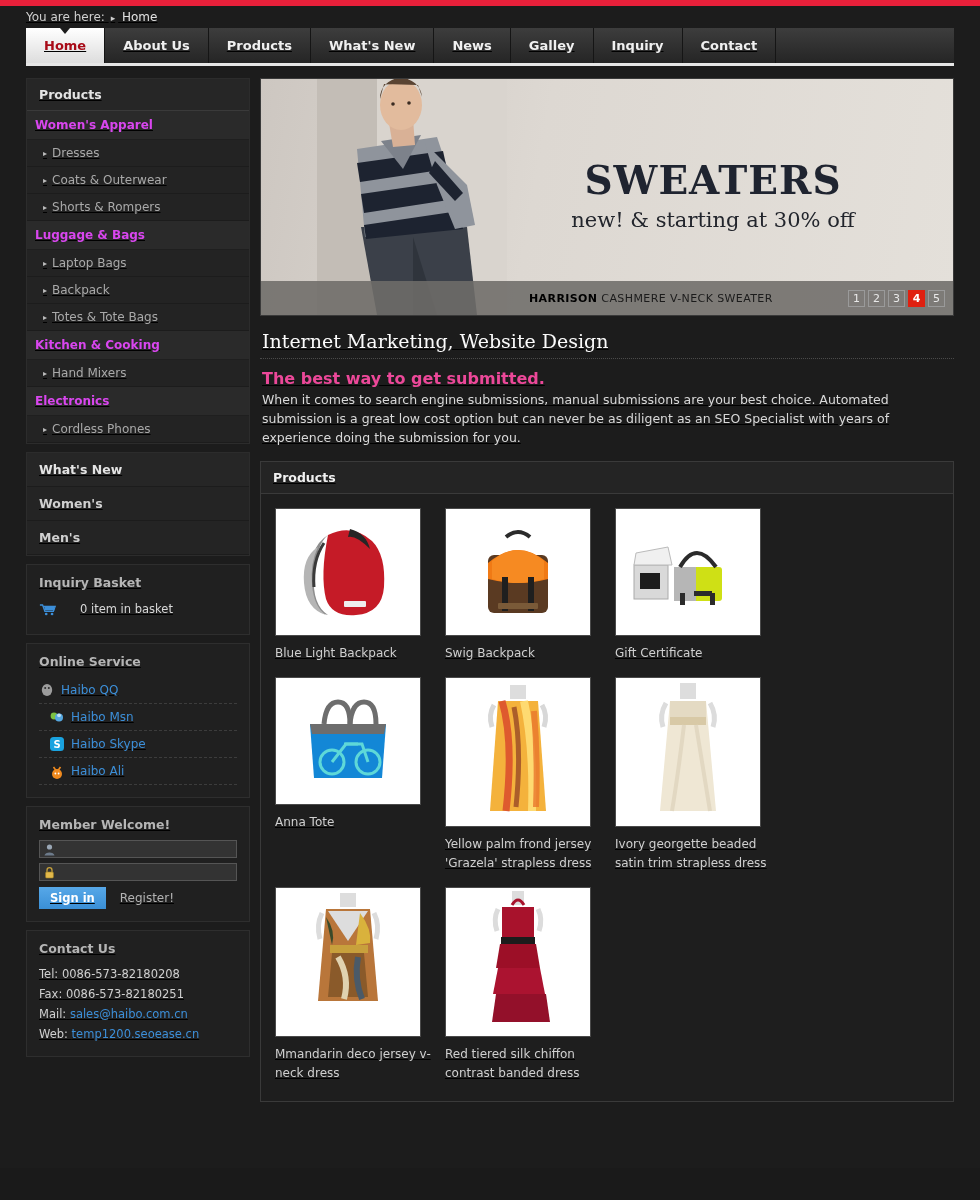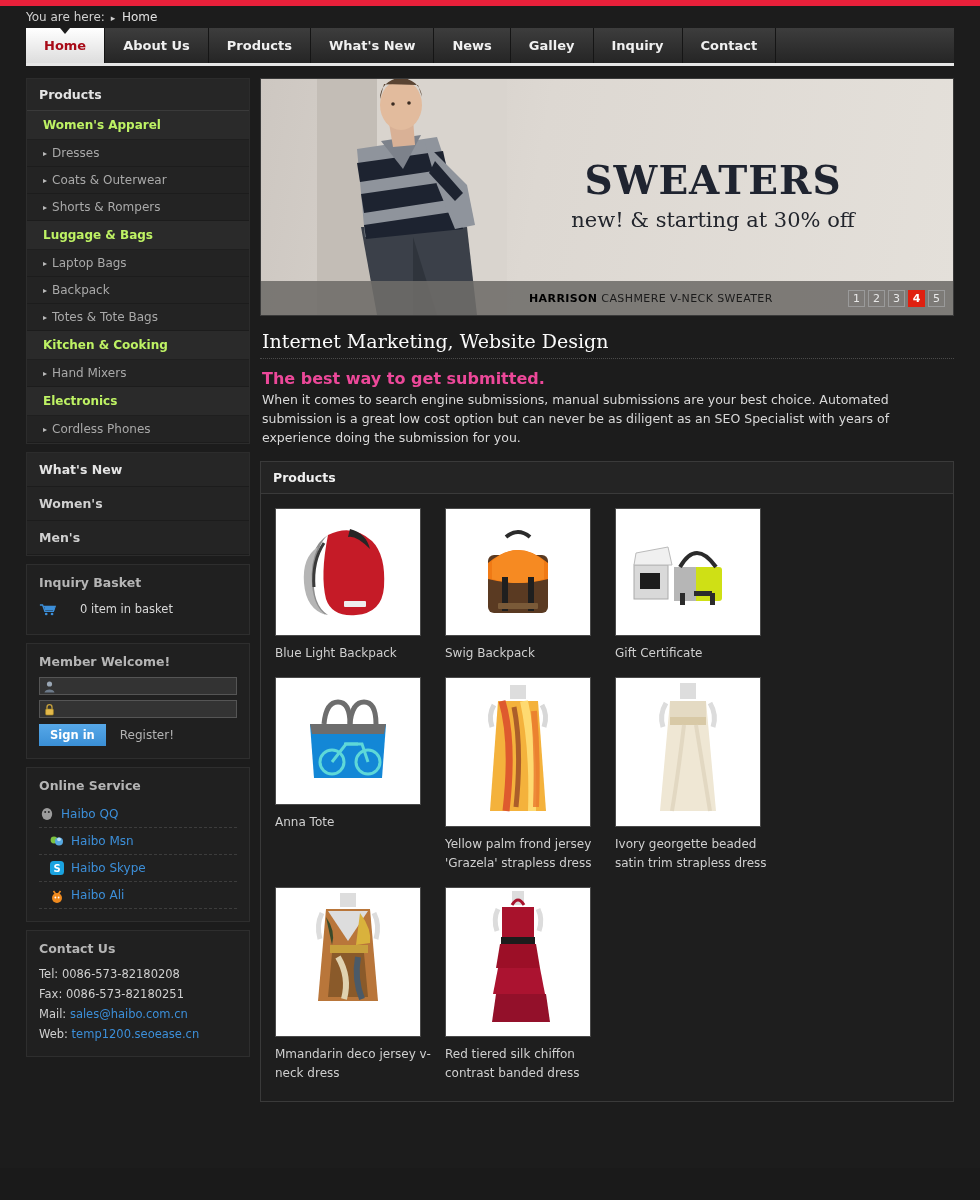--- a/index.html
+++ b/index.html
@@ -2,21 +2,21 @@
 <html><head>
 <meta charset="utf-8">
 <style>
   * { box-sizing: border-box; margin: 0; padding: 0; }
   html, body {
     width: 980px; height: 1200px;
     background: #1a1a1a;
     font-family: "DejaVu Sans", "Liberation Sans", sans-serif;
     overflow: hidden;
   }
-  .page { position: relative; width: 980px; height: 1168px; background: #1c1c1c; }
+  .page { position: relative; width: 980px; height: 1168px; background: #1c1c1c; text-decoration: underline; }
 
   
   .topbar { height: 6px; background: #e8203a; width: 100%; }
 
   
   .breadcrumb {
     height: 22px; padding: 4px 0 0 26px;
     font-size: 12px; color: #cfcfcf; background: #1c1c1c;
   }
   .breadcrumb .arrow { color: #cfcfcf; font-size: 9px; margin: 0 3px 0 2px; }
@@ -84,21 +84,21 @@
   .sidebar { width: 224px; flex: none; }
   .content { width: 694px; flex: none; }
 
   
   .sb-block { background: #242424; margin-bottom: 8px; border: 1px solid #2c2c2c; }
   .sb-head {
     padding: 8px 12px; font-size: 12.5px; font-weight: bold; color: #e4e4e4;
     border-bottom: 1px solid #3a3a3a; background: #262626;
   }
   .sb-cat {
-    padding: 7px 16px; font-size: 12px; font-weight: bold; color: #bef264;
+    padding: 7px 8px; font-size: 12px; font-weight: bold; color: #d946ef;
     background: #2a2a2a; border-bottom: 1px solid #1f1f1f; cursor: pointer;
   }
   .sb-sub {
     padding: 6px 12px 6px 16px; font-size: 12px; color: #a9a9a9;
     background: #232323; border-bottom: 1px solid #1c1c1c; cursor: pointer;
   }
   .sb-sub .tri { font-size: 8px; color: #bdbdbd; margin-right: 5px; vertical-align: 1px;}
   .sb-top-item {
     padding: 9px 12px; font-size: 12.5px; font-weight: bold; color: #e4e4e4;
     background: #262626; border-bottom: 1px solid #1c1c1c; cursor: pointer;
@@ -274,44 +274,20 @@
               <rect x="6" y="4" width="11" height="4" fill="#3c8fd9"></rect>
               <circle cx="8" cy="12" r="1.5" fill="#3c8fd9"></circle>
               <circle cx="14.5" cy="12" r="1.5" fill="#3c8fd9"></circle>
             </svg>
             <span>0 item in basket</span>
           </div>
         </div>
       </div>
 
       <div class="panel">
-        <div class="panel-title">Member Welcome!</div>
-        <div class="panel-body">
-          <div class="login-field">
-            <svg class="fico" viewBox="0 0 13 13">
-              <circle cx="6.5" cy="4" r="2.6" fill="#9aa7b5"></circle>
-              <path d="M1.5 12.5 C2 8.5 11 8.5 11.5 12.5 Z" fill="#6d7b8b"></path>
-            </svg>
-            <input type="text" style="">
-          </div>
-          <div class="login-field">
-            <svg class="fico" viewBox="0 0 13 13">
-              <path d="M4 6 V4.2 a2.5 2.5 0 0 1 5 0 V6" fill="none" stroke="#c7a23c" stroke-width="1.3"></path>
-              <rect x="2.6" y="6" width="7.8" height="6" rx="1" fill="#e3b94b" stroke="#a07f20" stroke-width="0.6"></rect>
-            </svg>
-            <input type="password" style="">
-          </div>
-          <div class="login-actions">
-            <button class="signin-btn">Sign in</button>
-            <span class="register-link">Register!</span>
-          </div>
-        </div>
-      </div>
-
-      <div class="panel">
         <div class="panel-title">Online Service</div>
         <div class="panel-body">
           <div class="svc-row">
             <svg class="svc-ico" viewBox="0 0 16 16">
               <ellipse cx="8" cy="8" rx="5.2" ry="6" fill="#9c9c9c"></ellipse>
               <circle cx="6.2" cy="6" r="1" fill="#2a2a2a"></circle>
                 <circle cx="9.8" cy="6" r="1" fill="#2a2a2a"></circle>
             </svg>
             <a>Haibo QQ</a>
           </div>
@@ -331,20 +307,44 @@
             <a>Haibo Skype</a>
           </div>
           <div class="svc-row svc-indent">
             <svg class="svc-ico" viewBox="0 0 16 16">
               <path d="M3 11 a5 5 0 1 1 10 0 a5 5 0 0 1 -10 0" fill="#f08a1e"></path>
               <path d="M4.5 4 L7 7.5 M11.5 4 L9 7.5" stroke="#f08a1e" stroke-width="1.6" fill="none"></path>
               <circle cx="6.4" cy="10.5" r="0.9" fill="#fff"></circle>
                 <circle cx="9.6" cy="10.5" r="0.9" fill="#fff"></circle>
             </svg>
             <a>Haibo Ali</a>
+          </div>
+        </div>
+      </div>
+
+      <div class="panel">
+        <div class="panel-title">Member Welcome!</div>
+        <div class="panel-body">
+          <div class="login-field">
+            <svg class="fico" viewBox="0 0 13 13">
+              <circle cx="6.5" cy="4" r="2.6" fill="#9aa7b5"></circle>
+              <path d="M1.5 12.5 C2 8.5 11 8.5 11.5 12.5 Z" fill="#6d7b8b"></path>
+            </svg>
+            <input type="text" style="">
+          </div>
+          <div class="login-field">
+            <svg class="fico" viewBox="0 0 13 13">
+              <path d="M4 6 V4.2 a2.5 2.5 0 0 1 5 0 V6" fill="none" stroke="#c7a23c" stroke-width="1.3"></path>
+              <rect x="2.6" y="6" width="7.8" height="6" rx="1" fill="#e3b94b" stroke="#a07f20" stroke-width="0.6"></rect>
+            </svg>
+            <input type="password" style="">
+          </div>
+          <div class="login-actions">
+            <button class="signin-btn">Sign in</button>
+            <span class="register-link">Register!</span>
           </div>
         </div>
       </div>
 
       <div class="panel">
         <div class="panel-title">Contact Us</div>
         <div class="panel-body">
           <div class="ci-row">
             <span>Tel:</span>
             <span>0086-573-82180208</span>

